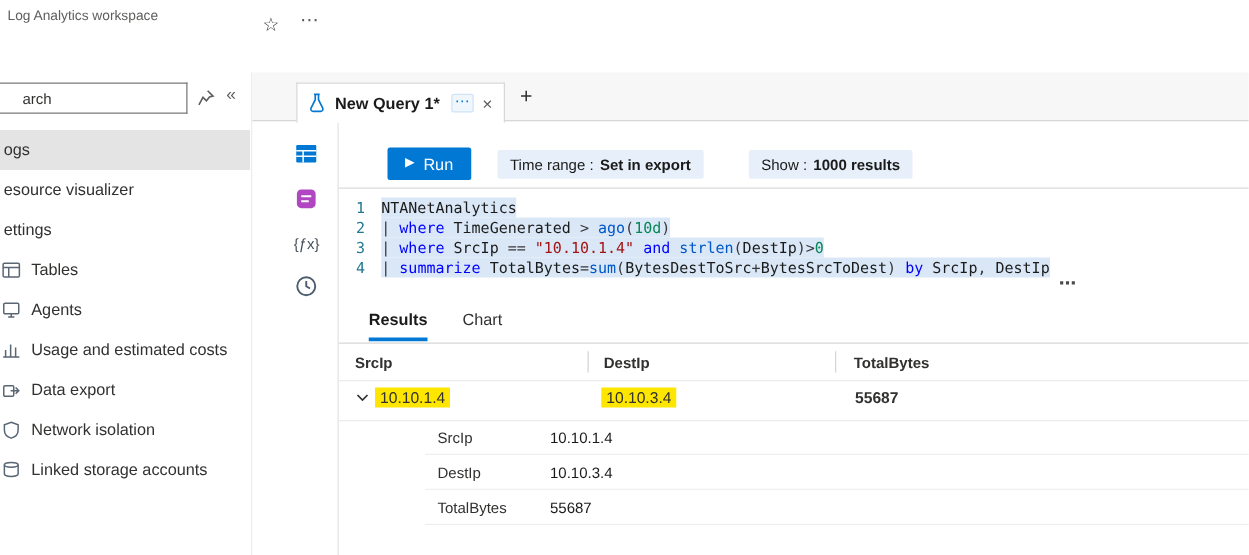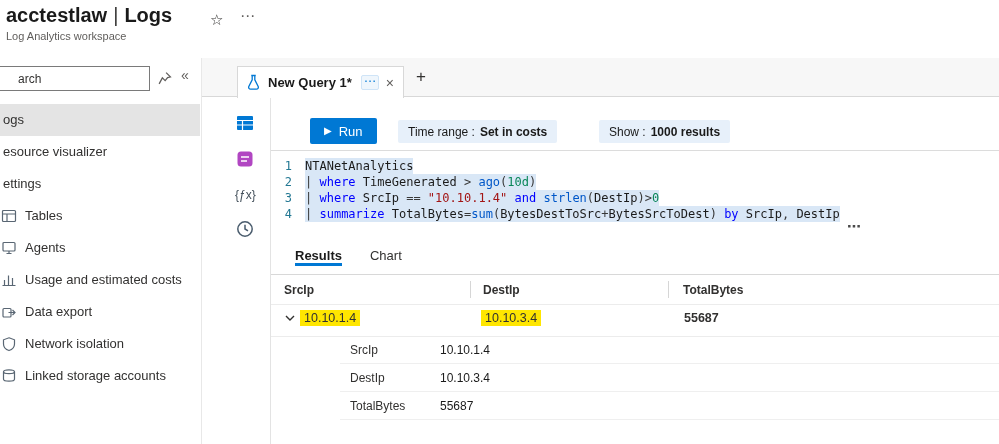--- a/index.html
+++ b/index.html
@@ -71,21 +71,21 @@
 
 .editor{position:absolute;left:69px;top:96px;right:0;height:78px;padding-top:4px;cursor:text}
 .code-line{display:flex;height:16px;line-height:16px;font-family:"DejaVu Sans Mono","Liberation Mono",monospace;font-size:12px}
 .ln{width:34px;text-align:right;color:#237893;padding-right:13px;flex:0 0 34px}
 .code-sel{background:#d9e7f6;white-space:pre}
 .c-id{color:#1b1b1b}.c-kw{color:#0000ff}.c-str{color:#a31515}.c-num{color:#098658}.c-op{color:#383838}.c-fn{color:#0057c8}
 .editor-more{position:absolute;left:645px;top:160px;font-size:14px;font-weight:700;color:#4a4a4a;cursor:pointer}
 
 
 .results-tabs{position:absolute;left:93px;top:190px;display:flex;gap:28px;font-size:13px}
-.rtab{cursor:pointer;color:#323130}
+.rtab{padding-bottom:7px;cursor:pointer;color:#323130}
 .rtab.active{font-weight:700;color:#1a1a1a;border-bottom:3px solid #0078d4}
 .results-divider{position:absolute;left:69px;top:216px;right:0;height:1px;background:#d8d8d8}
 
 .tbl-header{position:absolute;left:69px;top:218px;right:0;height:28px;font-size:12px;font-weight:700;color:#323130}
 .th{position:absolute;top:7px}
 .th-srcip{left:13px}.th-destip{left:212px}.th-total{left:412px}
 .th-sep{position:absolute;top:5px;width:1px;height:17px;background:#d6d6d6}
 .th-sep1{left:199px}.th-sep2{left:397px}
 .tbl-header-line{position:absolute;left:69px;top:246px;right:0;height:1px;background:#ececec}
 
@@ -101,23 +101,20 @@
 .detail-row::after{content:"";position:absolute;left:69px;right:0;bottom:0;height:1px;background:#efefef}
 .d-label{position:absolute;left:79px;top:7px;font-size:12px;color:#323130}
 .d-value{position:absolute;left:169px;top:7px;font-size:12px;color:#1a1a1a}
 </style>
 </head>
 <body>
 
 <div id="app">
 
   <div class="page-header">
-    <div class="title-line">
-      <span class="title-name">acctestlaw</span><span class="title-sep">|</span><span class="title-blade">Logs</span>
-    </div>
     <div class="subtitle">Log Analytics workspace</div>
   </div>
   <div class="star-btn">☆</div>
   <div class="header-more">⋯</div>
 
   <div class="sidebar">
     <input class="search-input" value="arch" style="">
     <span class="pin-icon">
       <svg width="15" height="15" viewBox="0 0 14 14">
           <path d="M8.5 1.5l4 4-2.6.6L7.6 9 5 6.4 2 12M5 6.4l2.6 2.6" fill="none" stroke="#605e5c" stroke-width="1.2"></path>
@@ -229,21 +226,21 @@
       </div>
     </div>
     <div class="vdivider"></div>
 
     <button class="run-btn">
       <span class="play-glyph">▶</span>
       <span>Run</span>
     </button>
     <div class="pill pill-time">
       <span>Time range :</span>
-      <span class="pill-value">Set in costs</span>
+      <span class="pill-value">Set in export</span>
     </div>
     <div class="pill pill-show">
       <span>Show :</span>
       <span class="pill-value">1000 results</span>
     </div>
     <div class="content-divider"></div>
 
     <div class="editor">
       <div>
           <div class="code-line">

